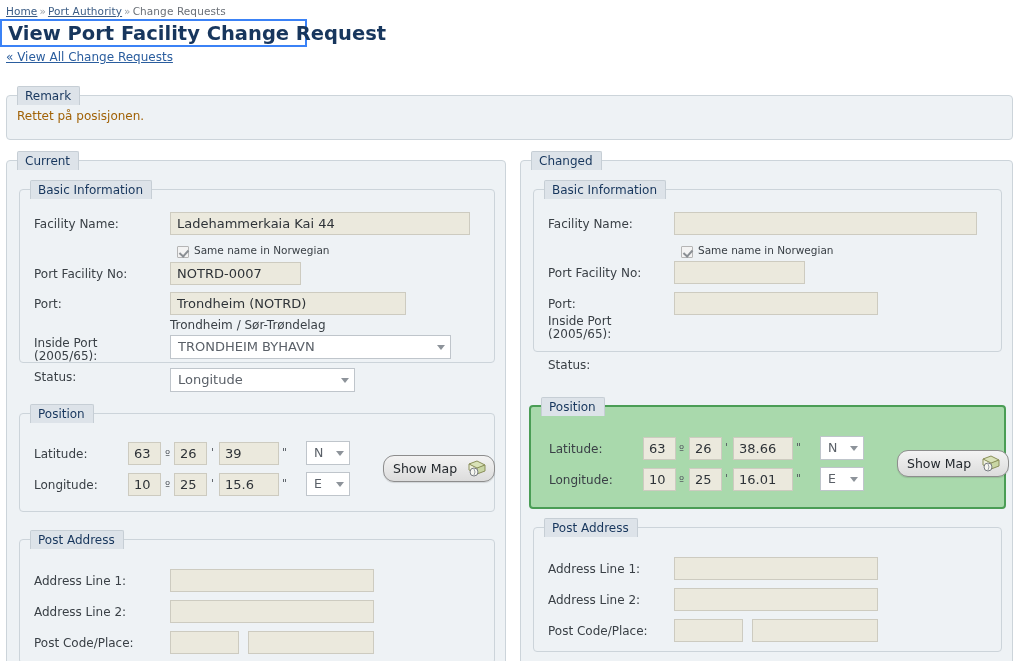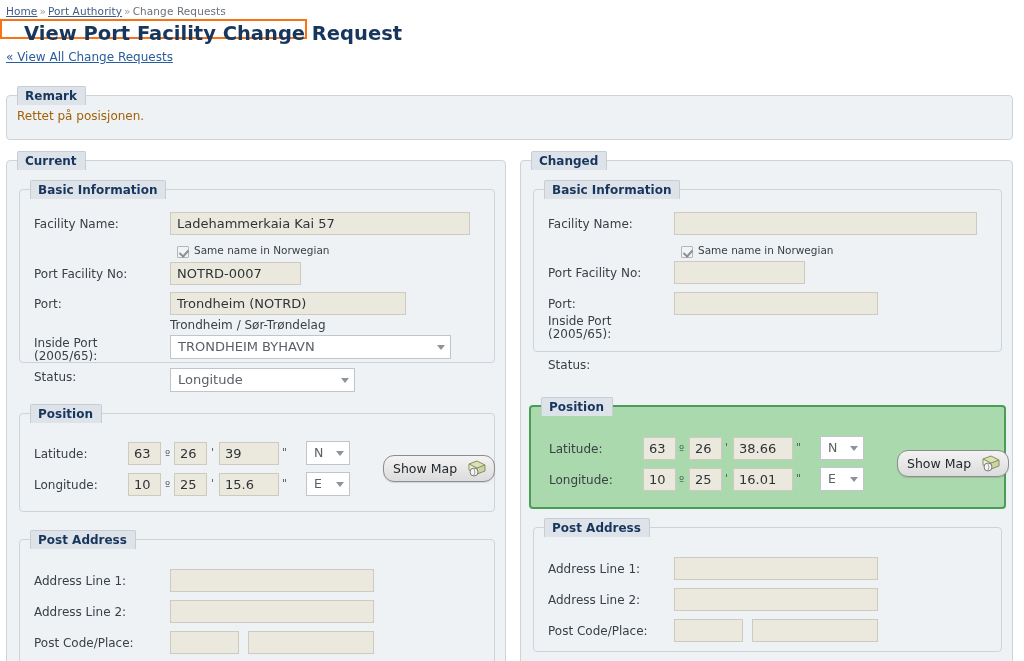--- a/index.html
+++ b/index.html
@@ -19,24 +19,23 @@
   }
   .breadcrumb a {
     color: #3b5c84; text-decoration: underline; cursor: pointer;
   }
   .breadcrumb .sep { color: #9aa0a6; padding: 0 2px; }
   .breadcrumb .cur { color: #6b7077; }
 
   
   .title-wrap {
     position: absolute; left: 0px; top: 19px;
-    width: 307px; height: 20px;
-    border: 2px solid #f97316;
+    width: 307px; height: 28px;
+    border: 2px solid #3b82f6;
     background: #fff;
-    padding-left: 16px;
   }
   .title-wrap h1 {
     margin: 0; padding: 1px 0 0 6px;
     font-size: 19.5px; line-height: 24px;
     font-weight: bold; color: #17365d;
     font-family: "DejaVu Sans", "Liberation Sans", sans-serif;
     white-space: nowrap;
   }
 
   .viewall {
@@ -52,21 +51,21 @@
     border-radius: 4px;
     background: #eef2f5;
   }
   .legend {
     position: absolute; top: -10px; left: 10px;
     background: #dde3e9;
     border: 1px solid #c6ced5;
     border-bottom: none;
     border-radius: 2px 2px 0 0;
     padding: 2px 8px 2px 7px;
-    font-size: 12px; font-weight: bold; color: #17365d;
+    font-size: 12px; font-weight: normal; color: #17365d;
     line-height: 14px;
     white-space: nowrap;
   }
 
   
   #remark-box { left: 6px; top: 95px; width: 1007px; height: 45px; }
   .remark-text {
     position: absolute; left: 10px; top: 13px;
     font-size: 12px; color: #a16207;
   }
@@ -197,21 +196,21 @@
     <div class="remark-text">Rettet på posisjonen.</div>
   </div>
 
   <div class="fs" id="current-panel">
     <div class="legend">Current</div>
 
     <div class="inner" style="position:absolute;left:12px;top:28px;width:476px;height:174px;">
       <div class="legend">Basic Information</div>
 
       <div class="lbl" style="left:14px;top:27px;">Facility Name:</div>
-      <div class="ro" style="left:150px;top:22px;width:300px;">Ladehammerkaia Kai 57</div>
+      <div class="ro" style="left:150px;top:22px;width:300px;">Ladehammerkaia Kai 44</div>
 
       <div class="cbrow" style="left:157px;top:56px;">
         <span class="cb"></span>
         <span class="cbtext">Same name in Norwegian</span>
       </div>
 
       <div class="lbl" style="left:14px;top:77px;">Port Facility No:</div>
       <div class="ro" style="left:150px;top:72px;width:131px;">NOTRD-0007</div>
 
       <div class="lbl" style="left:14px;top:107px;">Port:</div>

